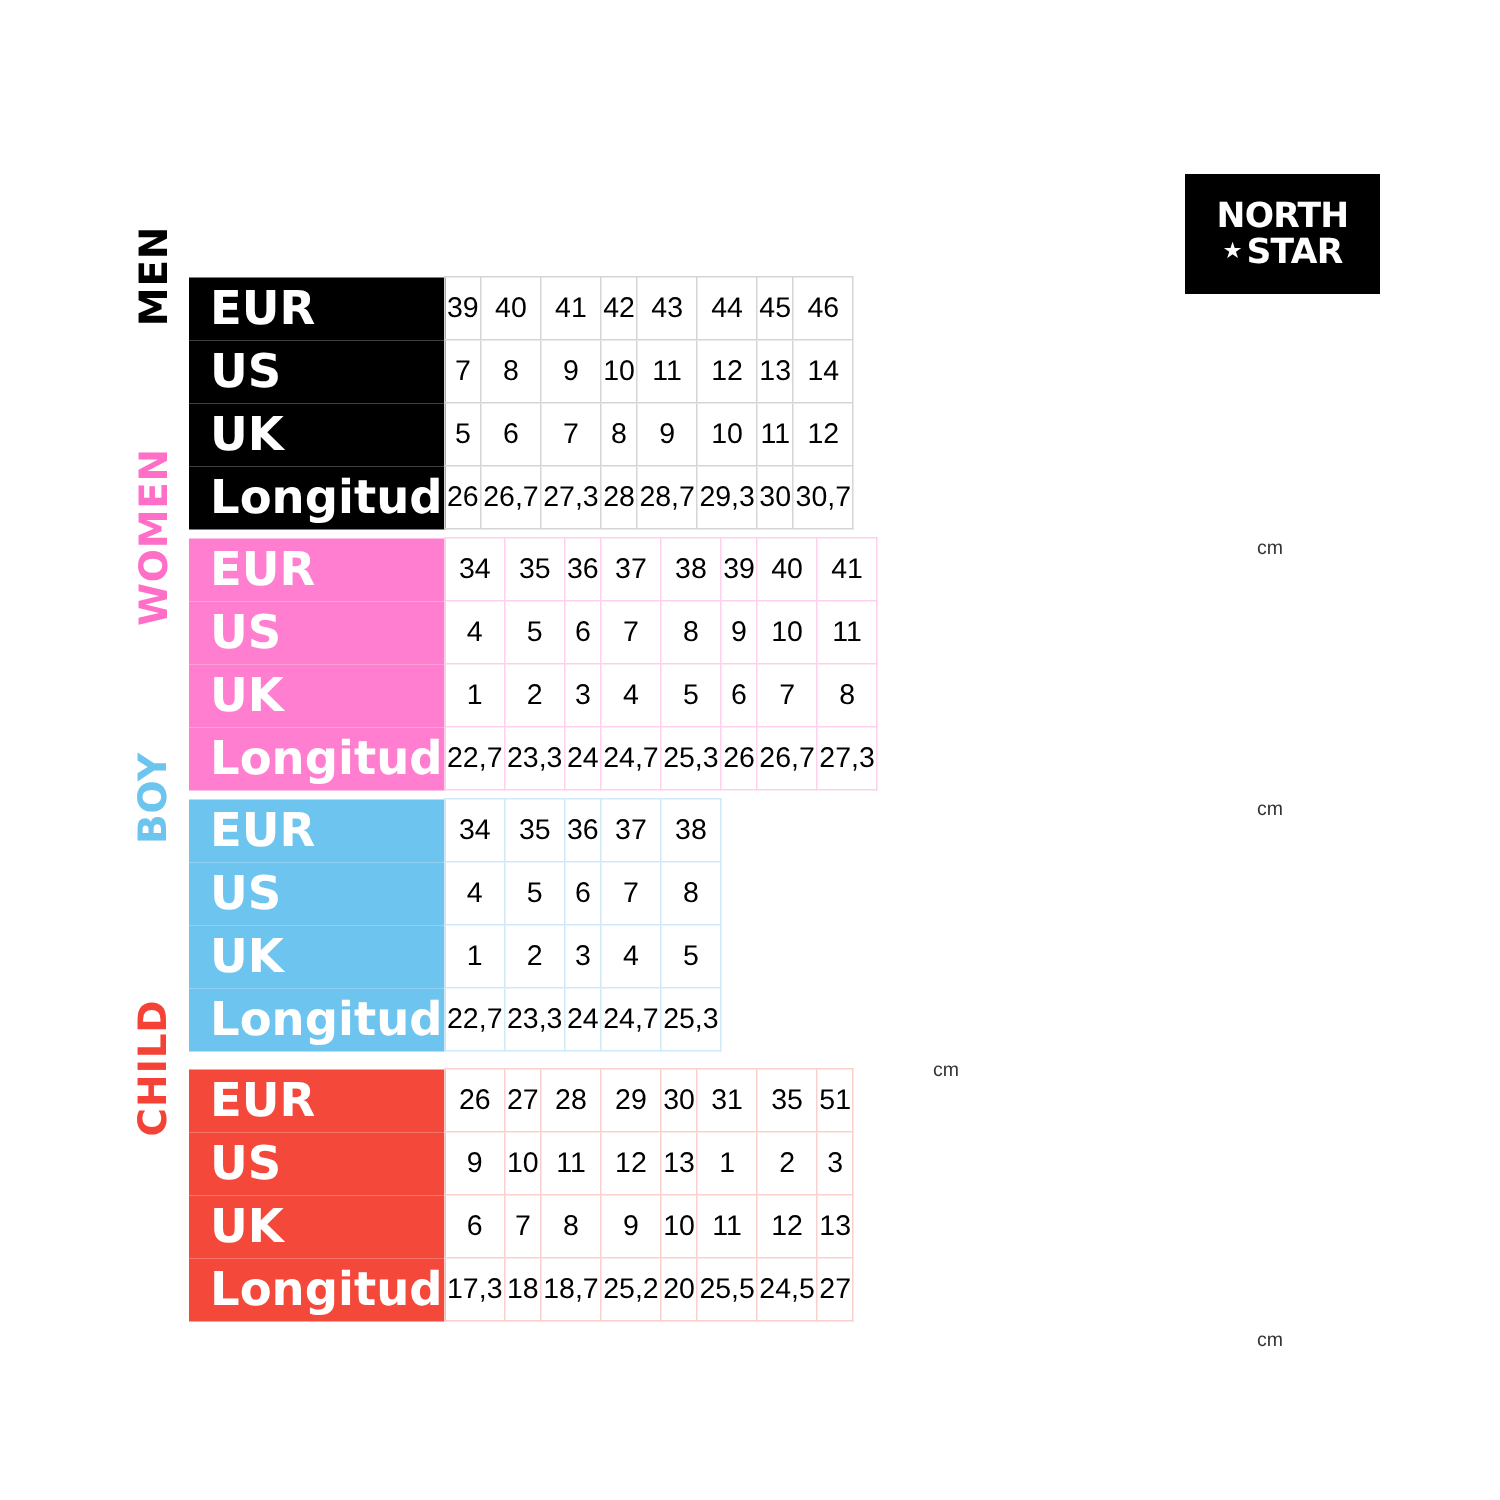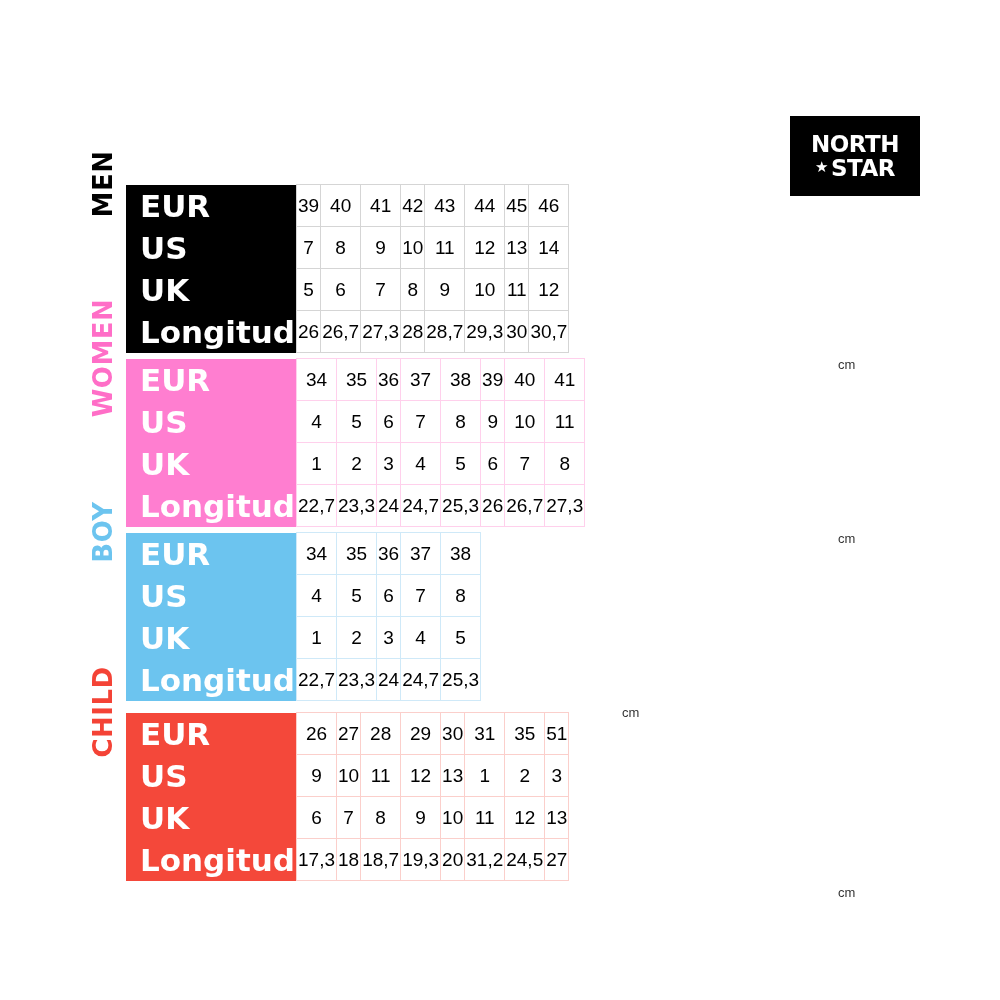--- a/index.html
+++ b/index.html
@@ -360,22 +360,22 @@
           <td class="val">10</td>
           <td class="val">11</td>
           <td class="val">12</td>
           <td class="val">13</td>
         </tr>
         <tr>
           <td class="rowhead">Longitud</td>
           <td class="val longitud-val">17,3</td>
           <td class="val longitud-val">18</td>
           <td class="val longitud-val">18,7</td>
-          <td class="val longitud-val">19,3</td>
+          <td class="val longitud-val">25,2</td>
           <td class="val longitud-val">20</td>
-          <td class="val longitud-val">31,2</td>
+          <td class="val longitud-val">25,5</td>
           <td class="val longitud-val">24,5</td>
           <td class="val longitud-val">27</td>
         </tr>
       </tbody>
     </table>
   <div class="unit" style="left: 758px; top: 141px;">cm</div>
 </div>
 
 </body></html>

